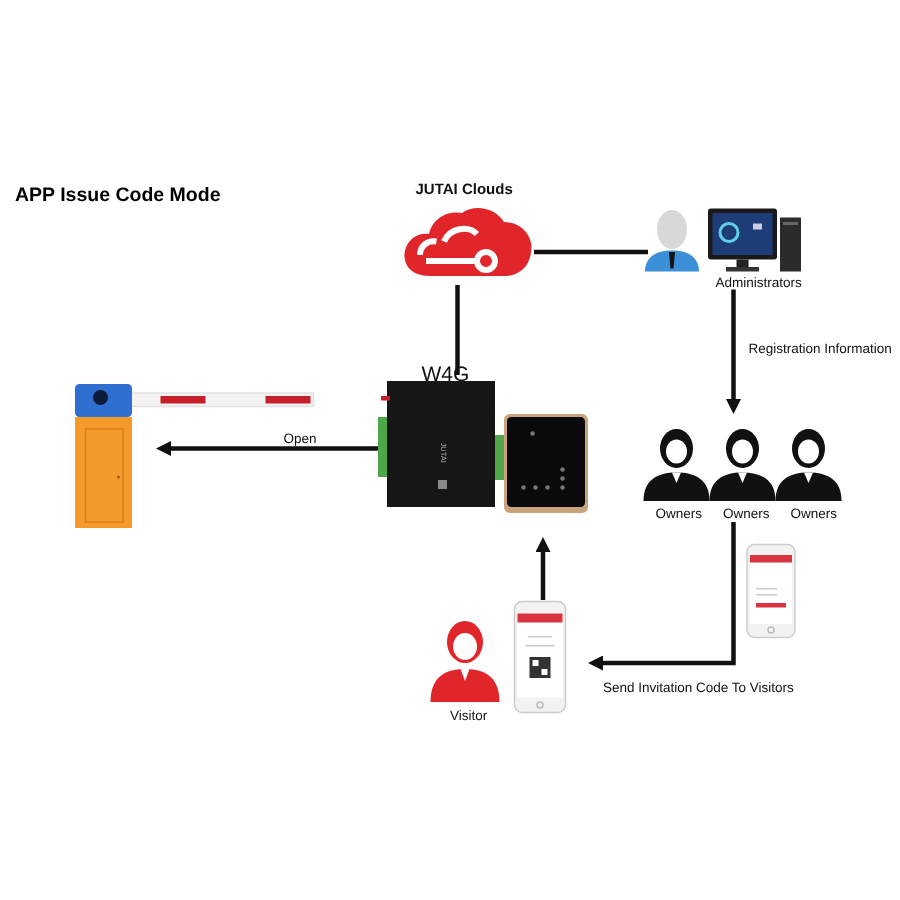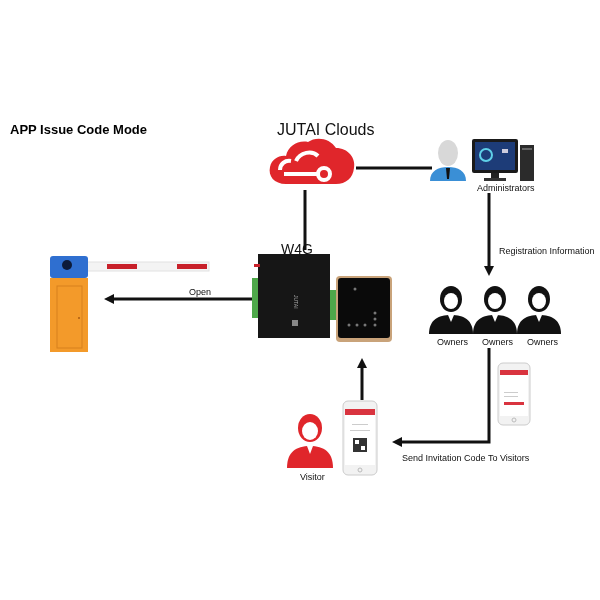--- a/index.html
+++ b/index.html
@@ -29,21 +29,21 @@
 
     <line x1="489" y1="193" x2="489" y2="268" stroke="#111" stroke-width="3" marker-end="url(#ah)"></line>
 
     <line x1="252" y1="299" x2="112" y2="299" stroke="#111" stroke-width="3" marker-end="url(#ah)"></line>
 
     <polyline points="489,348 489,442 400,442" fill="none" stroke="#111" stroke-width="3" marker-end="url(#ah)"></polyline>
 
     <line x1="362" y1="400" x2="362" y2="366" stroke="#111" stroke-width="3" marker-end="url(#ah)"></line>
   </svg>
 
-  <div class="abs lbl" style="left:277px;top:121px;font-size:16px;">JUTAI  Clouds</div>
+  <div class="abs lbl" style="left:277px;top:121px;font-size:10px;font-weight:bold;">JUTAI  Clouds</div>
   <svg class="abs" style="left:266px;top:134px;" width="92" height="58" viewBox="0 0 92 58">
     <path d="M20,50 C8,50 2,42 4,33 C6,25 13,21 20,22 C22,12 32,6 42,8 C50,2 64,4 70,14 C82,14 90,24 88,34 C87,44 80,50 70,50 Z" fill="#e0262b"></path>
     <path d="M14,36 C14,30 19,26 25,27" fill="none" stroke="#fff" stroke-width="4"></path>
     <path d="M18,40 L52,40" stroke="#fff" stroke-width="4"></path>
     <circle cx="58" cy="40" r="6" fill="none" stroke="#fff" stroke-width="4"></circle>
     <path d="M30,27 C34,18 46,16 52,22" fill="none" stroke="#fff" stroke-width="4"></path>
   </svg>
 
   <svg class="abs" style="left:428px;top:135px;" width="112" height="52" viewBox="0 0 112 52">
     <ellipse cx="20" cy="18" rx="10" ry="13" fill="#d8d8d8"></ellipse>
@@ -53,21 +53,21 @@
     <rect x="47" y="7" width="40" height="28" fill="#1d3c78"></rect>
     <circle cx="58" cy="20" r="6" fill="none" stroke="#5fd0e8" stroke-width="2"></circle>
     <rect x="74" y="14" width="6" height="4" fill="#ccd"></rect>
     <rect x="63" y="38" width="8" height="6" fill="#222"></rect>
     <rect x="56" y="43" width="22" height="3" fill="#333"></rect>
     <rect x="92" y="10" width="14" height="36" fill="#2b2b2b"></rect>
     <rect x="94" y="13" width="10" height="2" fill="#666"></rect>
   </svg>
   <div class="abs lbl" style="left:477px;top:183px;">Administrators</div>
 
-  <div class="abs lbl" style="left:499px;top:246px;">Registration Information</div>
+  <div class="abs lbl" style="left:499px;top:227px;">Registration Information</div>
 
   <svg class="abs" style="left:45px;top:252px;" width="170" height="104" viewBox="0 0 170 104">
     <rect x="40" y="10" width="124" height="9" fill="#f3f3f3" stroke="#e2e2e2"></rect>
     <rect x="62" y="12" width="30" height="5" fill="#c8202a"></rect>
     <rect x="132" y="12" width="30" height="5" fill="#c8202a"></rect>
     <rect x="5" y="4" width="38" height="22" rx="3" fill="#2f6fd0"></rect>
     <circle cx="22" cy="13" r="5" fill="#0d1b3a"></circle>
     <rect x="5" y="26" width="38" height="74" fill="#f39a2a"></rect>
     <rect x="12" y="34" width="25" height="62" fill="none" stroke="#d7801c" stroke-width="1"></rect>
     <circle cx="34" cy="66" r="1" fill="#a85a10"></circle>

